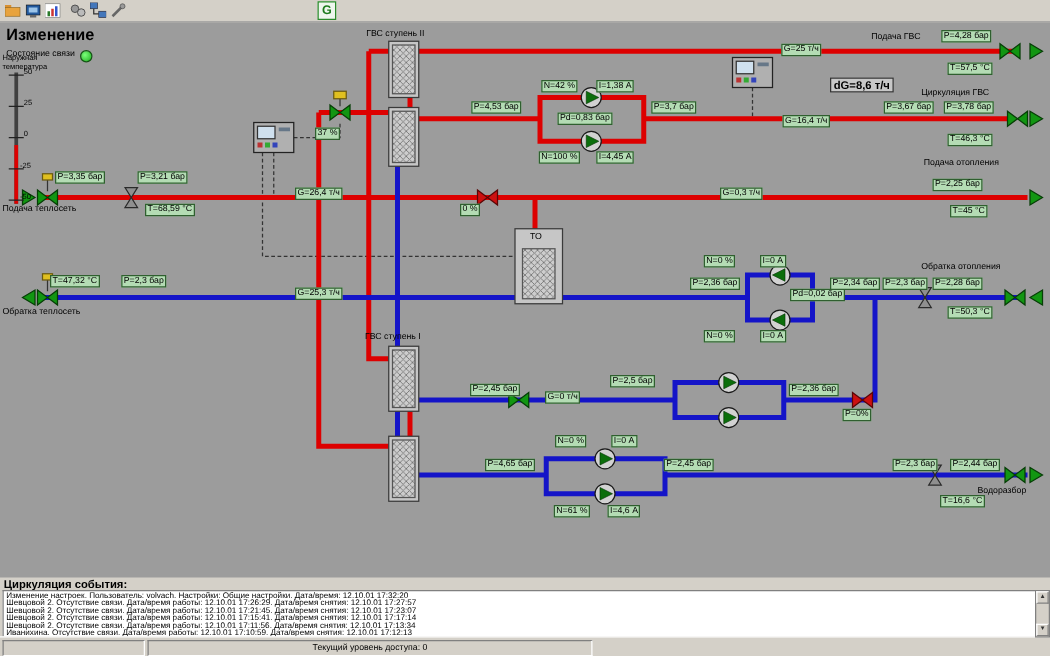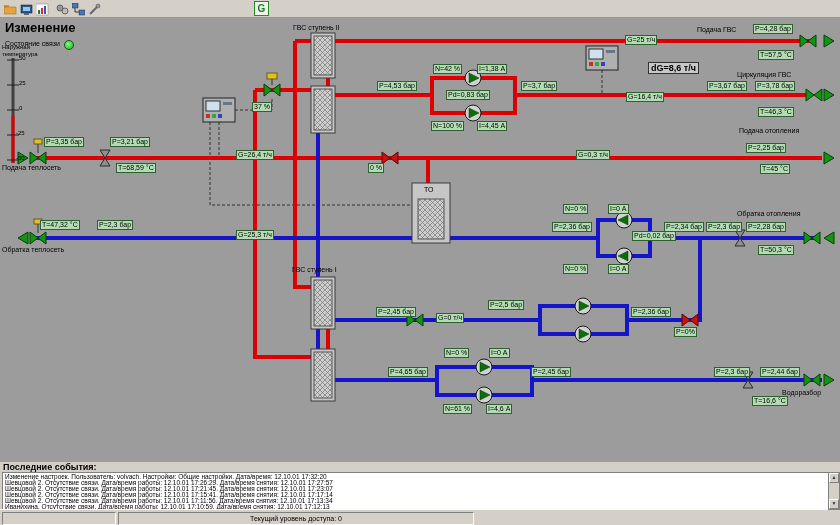--- a/index.html
+++ b/index.html
@@ -229,21 +229,21 @@
 </div>
 
 <div id="page-title">Изменение</div>
 <div id="conn">Состояние связи</div>
 <div id="led"></div>
 
 <div id="labels-layer">
     <div class="lbl g" style="left: 625px; top: 35px;">G=25 т/ч</div>
     <div class="lbl g" style="left: 753px; top: 24px;">P=4,28 бар</div>
     <div class="lbl g" style="left: 758px; top: 50px;">T=57,5 °C</div>
-    <div class="lbl b" style="left: 648px; top: 62px;">dG=8,6 т/ч</div>
+    <div class="lbl b" style="left: 664px; top: 62px;">dG=8,6 т/ч</div>
     <div class="lbl g" style="left: 377px; top: 81px;">P=4,53 бар</div>
     <div class="lbl g" style="left: 521px; top: 81px;">P=3,7 бар</div>
     <div class="lbl g" style="left: 433px; top: 64px;">N=42 %</div>
     <div class="lbl g" style="left: 477px; top: 64px;">I=1,38 А</div>
     <div class="lbl g" style="left: 446px; top: 90px;">Pd=0,83 бар</div>
     <div class="lbl g" style="left: 431px; top: 121px;">N=100 %</div>
     <div class="lbl g" style="left: 477px; top: 121px;">I=4,45 А</div>
     <div class="lbl g" style="left: 707px; top: 81px;">P=3,67 бар</div>
     <div class="lbl g" style="left: 755px; top: 81px;">P=3,78 бар</div>
     <div class="lbl g" style="left: 626px; top: 92px;">G=16,4 т/ч</div>
@@ -296,21 +296,21 @@
     <div class="lbl t" style="left: 782px; top: 389px;">Водоразбор</div>
     <div class="lbl tk" style="left: 2px; top: 44px;">Наружная</div>
     <div class="lbl tk" style="left: 2px; top: 51px;">температура</div>
     <div class="lbl tk" style="left: 19px; top: 55px;">50</div>
     <div class="lbl tk" style="left: 19px; top: 80px;">25</div>
     <div class="lbl tk" style="left: 19px; top: 105px;">0</div>
     <div class="lbl tk" style="left: 16px; top: 130px;">-25</div>
     <div class="lbl tk" style="left: 16px; top: 155px;">-50</div>
   </div>
 
-<div id="ev-header">Последние события:</div>
+<div id="ev-header">Циркуляция события:</div>
 <div id="log-box">
     <div class="logline">Изменение настроек. Пользователь: volvach. Настройки: Общие настройки.  Дата/время: 12.10.01 17:32:20</div>
     <div class="logline">Шевцовой 2. Отсутствие связи.  Дата/время работы: 12.10.01 17:26:29.  Дата/время снятия: 12.10.01 17:27:57</div>
     <div class="logline">Шевцовой 2. Отсутствие связи.  Дата/время работы: 12.10.01 17:21:45.  Дата/время снятия: 12.10.01 17:23:07</div>
     <div class="logline">Шевцовой 2. Отсутствие связи.  Дата/время работы: 12.10.01 17:15:41.  Дата/время снятия: 12.10.01 17:17:14</div>
     <div class="logline">Шевцовой 2. Отсутствие связи.  Дата/время работы: 12.10.01 17:11:56.  Дата/время снятия: 12.10.01 17:13:34</div>
     <div class="logline">Иванихина. Отсутствие связи.  Дата/время работы: 12.10.01 17:10:59.  Дата/время снятия: 12.10.01 17:12:13</div>
   </div>
 <div id="log-scroll">
   <span class="sbtn" style="top:0">▲</span>

